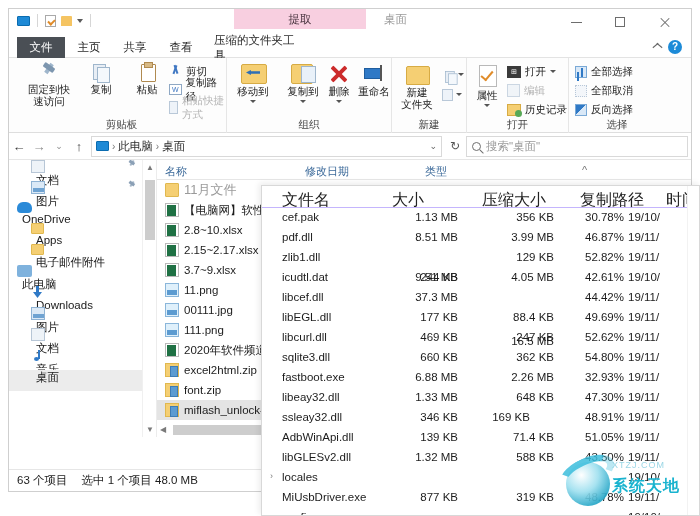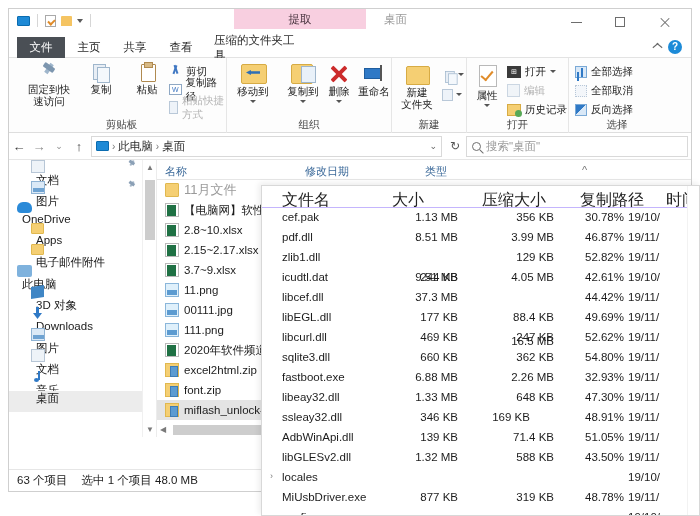--- a/index.html
+++ b/index.html
@@ -404,24 +404,20 @@
             </div>
             <div class="nav-item" style="padding-left: 22px;">
               <div class="ni-ico ic-fold"></div>
               <span class="nm">电子邮件附件</span>
             </div>
             <div class="nav-item" style="padding-left: 8px;">
               <div class="ni-ico ic-pc"></div>
               <span class="nm">此电脑</span>
             </div>
             <div class="nav-item" style="padding-left: 22px;">
-              <div class="ni-ico ic-3d"></div>
-              <span class="nm">3D 对象</span>
-            </div>
-            <div class="nav-item" style="padding-left: 22px;">
               <div class="ni-ico ic-dl"></div>
               <span class="nm">Downloads</span>
             </div>
             <div class="nav-item" style="padding-left: 22px;">
               <div class="ni-ico ic-pic"></div>
               <span class="nm">图片</span>
             </div>
             <div class="nav-item" style="padding-left: 22px;">
               <div class="ni-ico ic-doc"></div>
               <span class="nm">文档</span>
@@ -634,13 +630,19 @@
           <span class="ov-name" style="left: 20px;">config</span>
           <span class="ov-size" style="left: 110px;"></span>
           <span class="ov-csize" style="left: 206px;"></span>
           <span class="ov-ratio" style="left: 300px;"></span>
           <span class="ov-time" style="left: 366px;">19/10/</span>
         </div>
       </div>
     <div class="ov-scroll"></div>
   </div>
 
+  <div class="watermark">
+    <div class="wm-globe"></div>
+    <div class="wm-swoosh"></div>
+    <div class="wm-sub">XTZJ.COM</div>
+    <div class="wm-txt">系统天地</div>
+  </div>
 </div>
 
 </body></html>

